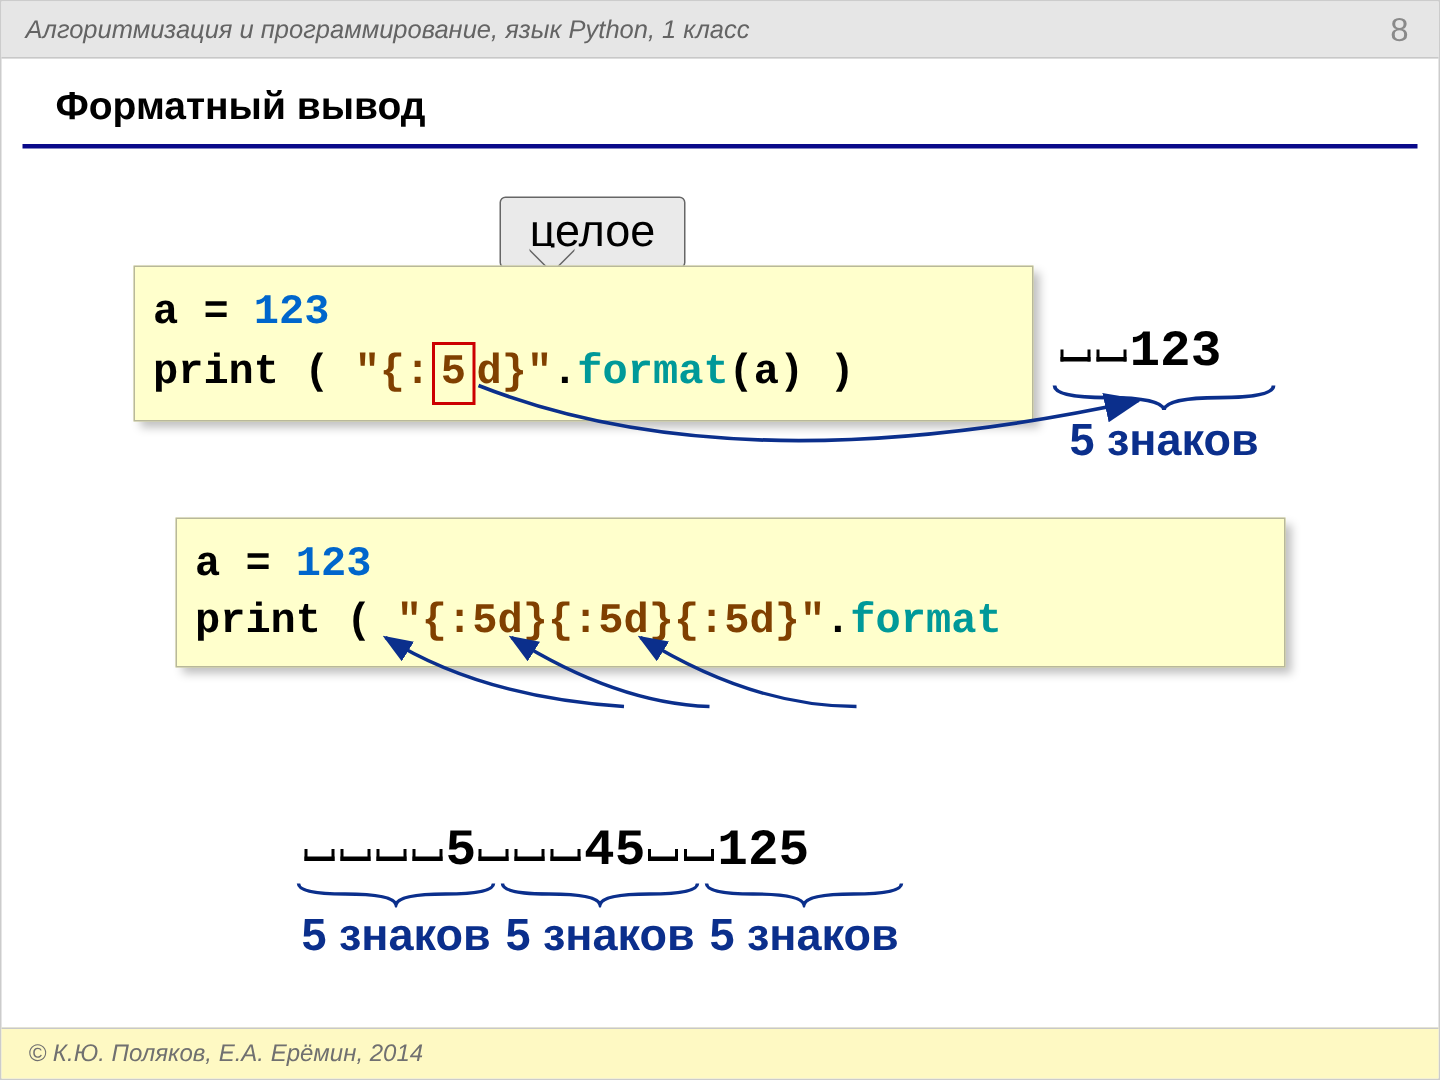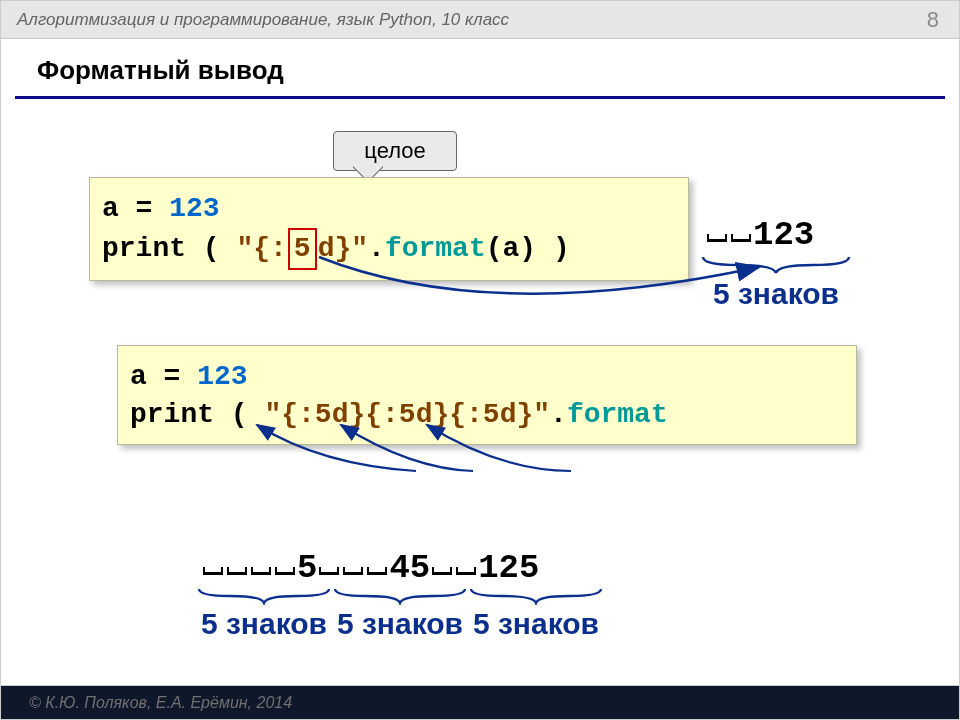--- a/index.html
+++ b/index.html
@@ -81,21 +81,21 @@
     position: absolute;
     left: 332px;
     top: 130px;
     width: 124px;
   }
   .callout-box {
     background: #eaeaea;
     border: 1px solid #666;
     border-radius: 4px;
     padding: 6px 10px;
-    font-size: 22px;
+    font-size: 30px;
     text-align: center;
   }
   .callout-tail {
     position: absolute;
     left: 20px;
     top: 34px;
     width: 30px;
     height: 30px;
     overflow: hidden;
   }
@@ -141,38 +141,38 @@
     font-weight: bold;
     color: #0b2f8c;
     margin-top: 2px;
   }
 
   
   .footer-bar {
     position: absolute;
     bottom: 0; left: 0; right: 0;
     height: 34px;
-    background: #0f172a;
+    background: #fef9c3;
     border-top: 1px solid #c8c8c8;
     display: flex;
     align-items: center;
     justify-content: space-between;
-    padding: 0 28px;
+    padding: 0 18px;
     color: #707070;
     font-style: italic;
     font-size: 16px;
   }
 </style>
 </head>
 <body>
 
 <div class="slide">
 
   <div class="header-bar">
-    <span class="header-title">Алгоритмизация и программирование, язык Python, 10 класс</span>
+    <span class="header-title">Алгоритмизация и программирование, язык Python, 1 класс</span>
     <span class="page-number">8</span>
   </div>
 
   <div class="page-title">Форматный вывод</div>
   <hr class="title-rule">
 
   <div class="callout">
     <div class="callout-box">целое</div>
     <div class="callout-tail"></div>
   </div>

